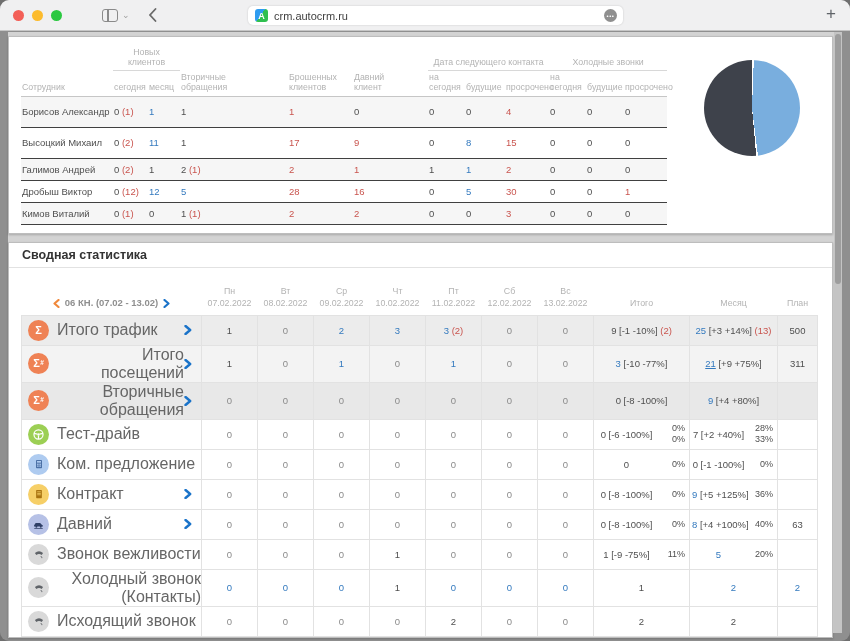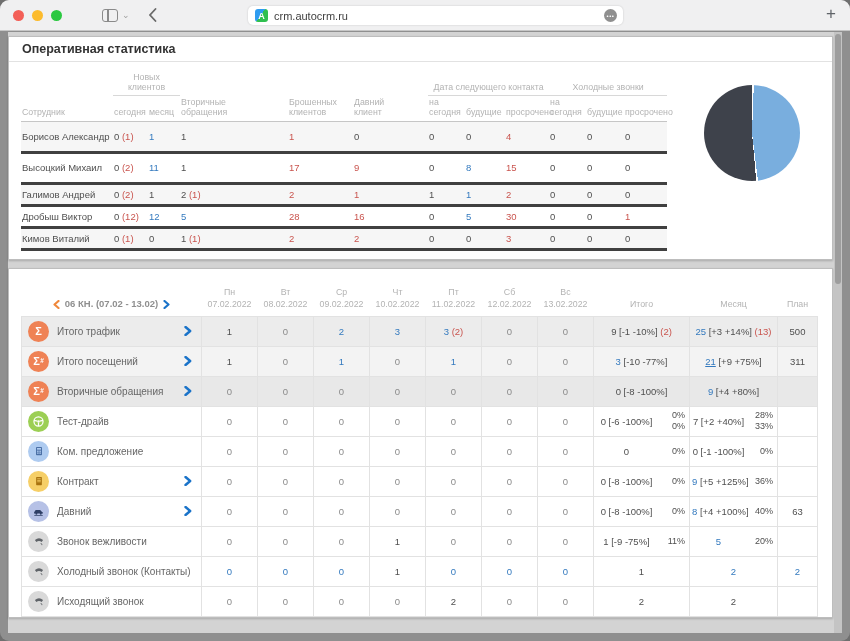--- a/index.html
+++ b/index.html
@@ -27,40 +27,40 @@
 .card { background:#fff; border:1px solid #bdbdbd; margin-right:9px; box-shadow:0 1px 2px rgba(0,0,0,.2); margin-bottom:8px; overflow:hidden; }
 .card-header { padding:5px 13px 5px; border-bottom:1px solid #e2e2e2; }
 .card-header h2 { font-size:12.5px; color:#333; font-weight:bold; }
 
 .op-wrap { display:flex; padding:9px 4px 8px 12px; }
 table { border-collapse:collapse; }
 .op-table { width:646px; font-size:9.5px; color:#4f4f4f; table-layout:fixed; flex:0 0 646px; }
 .op-table th { font-weight:normal; color:#b3b3b3; font-size:8.8px; text-align:left; vertical-align:bottom; padding:1px 1px 4px 1px; }
 .op-table th.grp { text-align:center; border-bottom:1px solid #d8d8d8; padding-bottom:3px; }
 .op-table tr.cols th { border-bottom:1px solid #c6c6c6; }
-.op-table tbody td { padding:2px 1px; border-bottom:3px solid #404040; vertical-align:middle; line-height:1.25; }
+.op-table tbody td { padding:2px 1px; border-bottom:1px solid #404040; vertical-align:middle; line-height:1.25; }
 .op-table tbody tr:nth-child(odd) td { background:#f6f6f6; }
 .op-table tbody tr.tall td { height:31px; }
 .op-table tbody tr.short td { height:22px; }
 .hw { display:block; }
 .w52 { width:52px; } .w36 { width:36px; } .w32 { width:32px; }
 
 .chart-box { flex:1; padding:2px 4px 0 12px; }
 .chart-title { color:#a8a8a8; font-size:9.3px; line-height:1.35; }
 .pie { width:96px; height:96px; border-radius:50%; margin:12px auto 0; }
 
 .sum-table { margin:5px 10px 0 12px; font-size:9.5px; color:#4f4f4f; table-layout:fixed; width:796px; }
 .sum-table th { font-weight:normal; color:#b3b3b3; font-size:8.8px; vertical-align:bottom; padding-bottom:5px; text-align:center; line-height:1.35; height:42px; }
 .day-abbr { display:block; }
 .sum-table tbody td { border:1px solid #e2e2e2; height:30px; text-align:center; padding:0 2px; }
 .sum-table td.label-td { padding:0; }
 .label-inner { display:flex; align-items:center; }
 .row-icon { width:21px; height:21px; border-radius:50%; margin:0 8px 0 6px; flex:0 0 21px; display:flex; align-items:center; justify-content:center; color:#fff; font-size:11px; font-weight:bold; line-height:1; }
 .row-icon sup { font-size:6.5px; margin-left:.5px; }
-.metric-label { color:#666; font-size:10px; text-align:center; }
+.metric-label { color:#666; font-size:16px; text-align:right; }
 .expand { margin-left:auto; margin-right:9px; display:flex; }
 tr.g1 td { background:#ececec; } tr.g2 td { background:#f3f3f3; } tr.g3 td { background:#e8e8e8; }
 .agg-flex { display:flex; align-items:center; }
 .agg-main { flex:1; text-align:center; white-space:nowrap; }
 .agg-pct { width:30px; text-align:right; padding-right:2px; font-size:9px; line-height:1.2; color:#4f4f4f; }
 .week-nav { display:flex; align-items:center; justify-content:center; gap:5px; color:#8f8f8f; font-size:9.5px; font-weight:bold; }
 .wk-arrow { display:flex; }
 </style>
 </head>
 <body>
@@ -84,23 +84,20 @@
       <span class="favicon">A</span>
       <span class="url-text">crm.autocrm.ru</span>
       <span class="ellipsis-badge">•••</span>
     </span>
     <span class="newtab-btn">+</span>
   </div>
 
   <div class="viewport">
 
     <div class="card">
-      <div class="card-header">
-        <h2>Оперативная статистика</h2>
-      </div>
       <div class="op-wrap">
         <table class="op-table">
           <colgroup>
             <col style="width:92px">
               <col style="width:35px">
               <col style="width:32px">
               <col style="width:108px">
             <col style="width:65px">
               <col style="width:75px">
               <col style="width:37px">
@@ -216,20 +213,23 @@
               </tr>
             </tbody>
         </table>
         <div class="chart-box">
           <div class="pie" id="pie" style="background: conic-gradient(rgb(255, 255, 255) 0%, rgb(255, 255, 255) 0.6%, rgb(121, 174, 222) 0.6%, rgb(121, 174, 222) 48%, rgb(255, 255, 255) 48%, rgb(255, 255, 255) 48.6%, rgb(62, 66, 75) 48.6%, rgb(62, 66, 75) 100%);"></div>
         </div>
       </div>
     </div>
 
     <div class="card">
+      <div class="card-header">
+        <h2>Сводная статистика</h2>
+      </div>
       <table class="sum-table">
         <colgroup>
           <col style="width:180px">
           <col style="width:56px">
             <col style="width:56px">
             <col style="width:56px">
             <col style="width:56px">
           <col style="width:56px">
             <col style="width:56px">
             <col style="width:56px">

